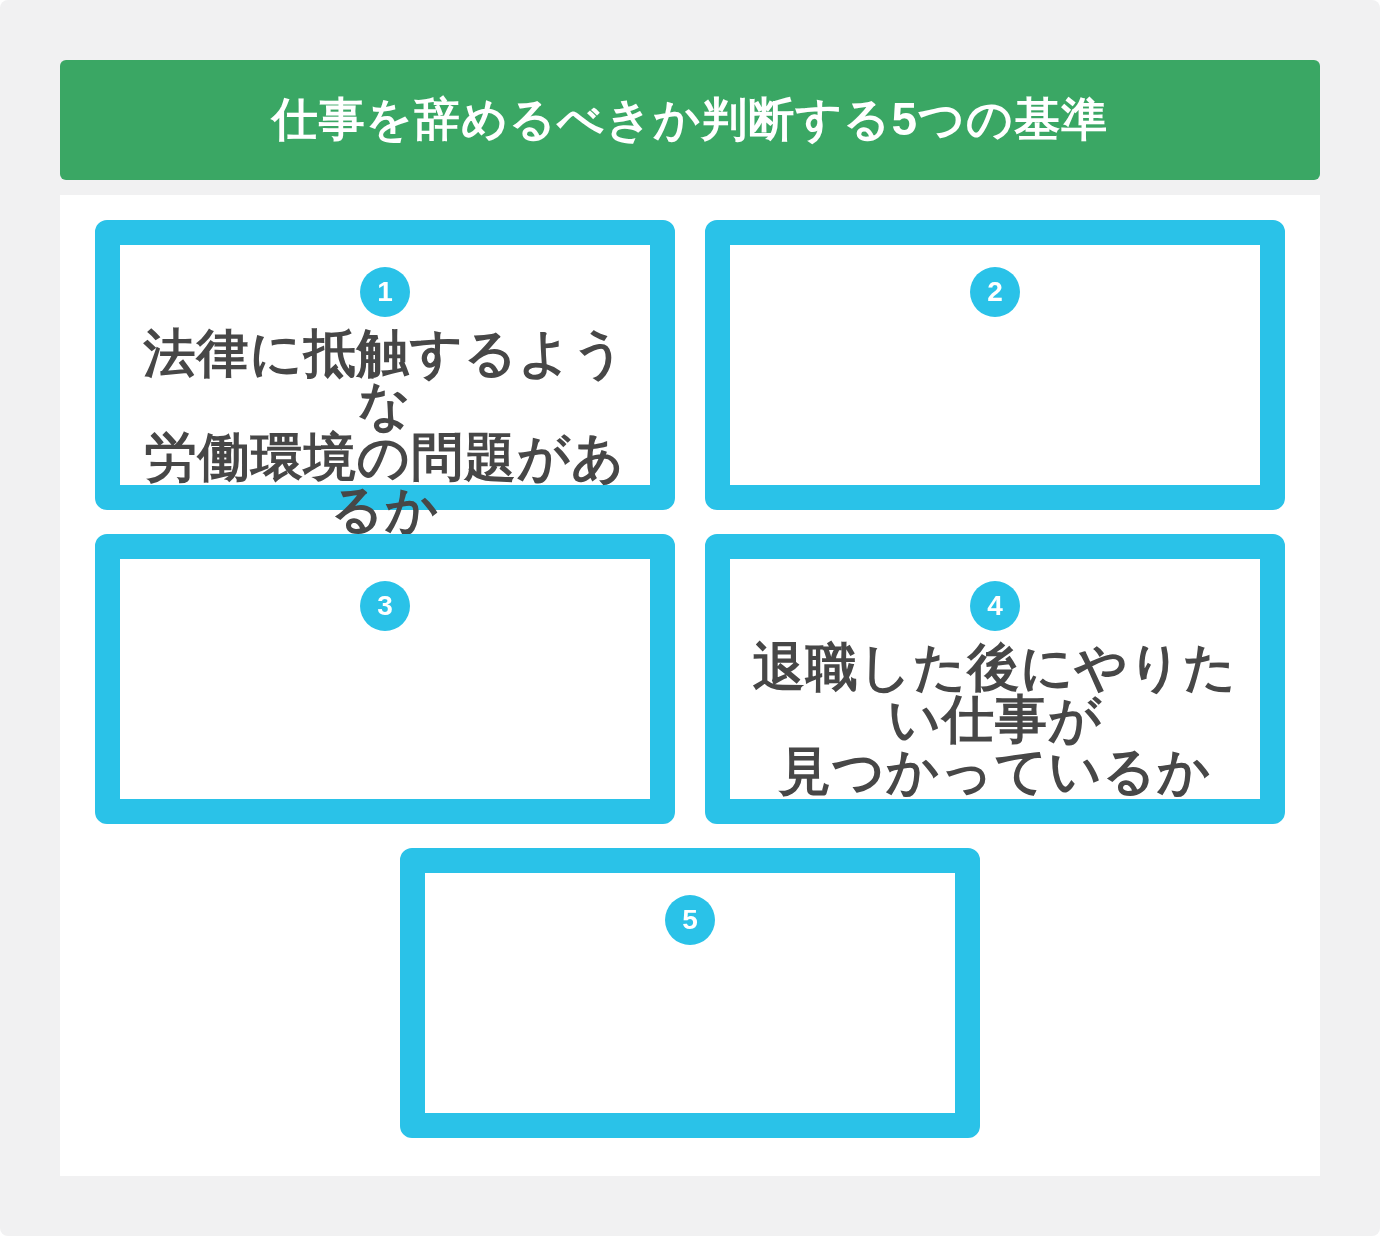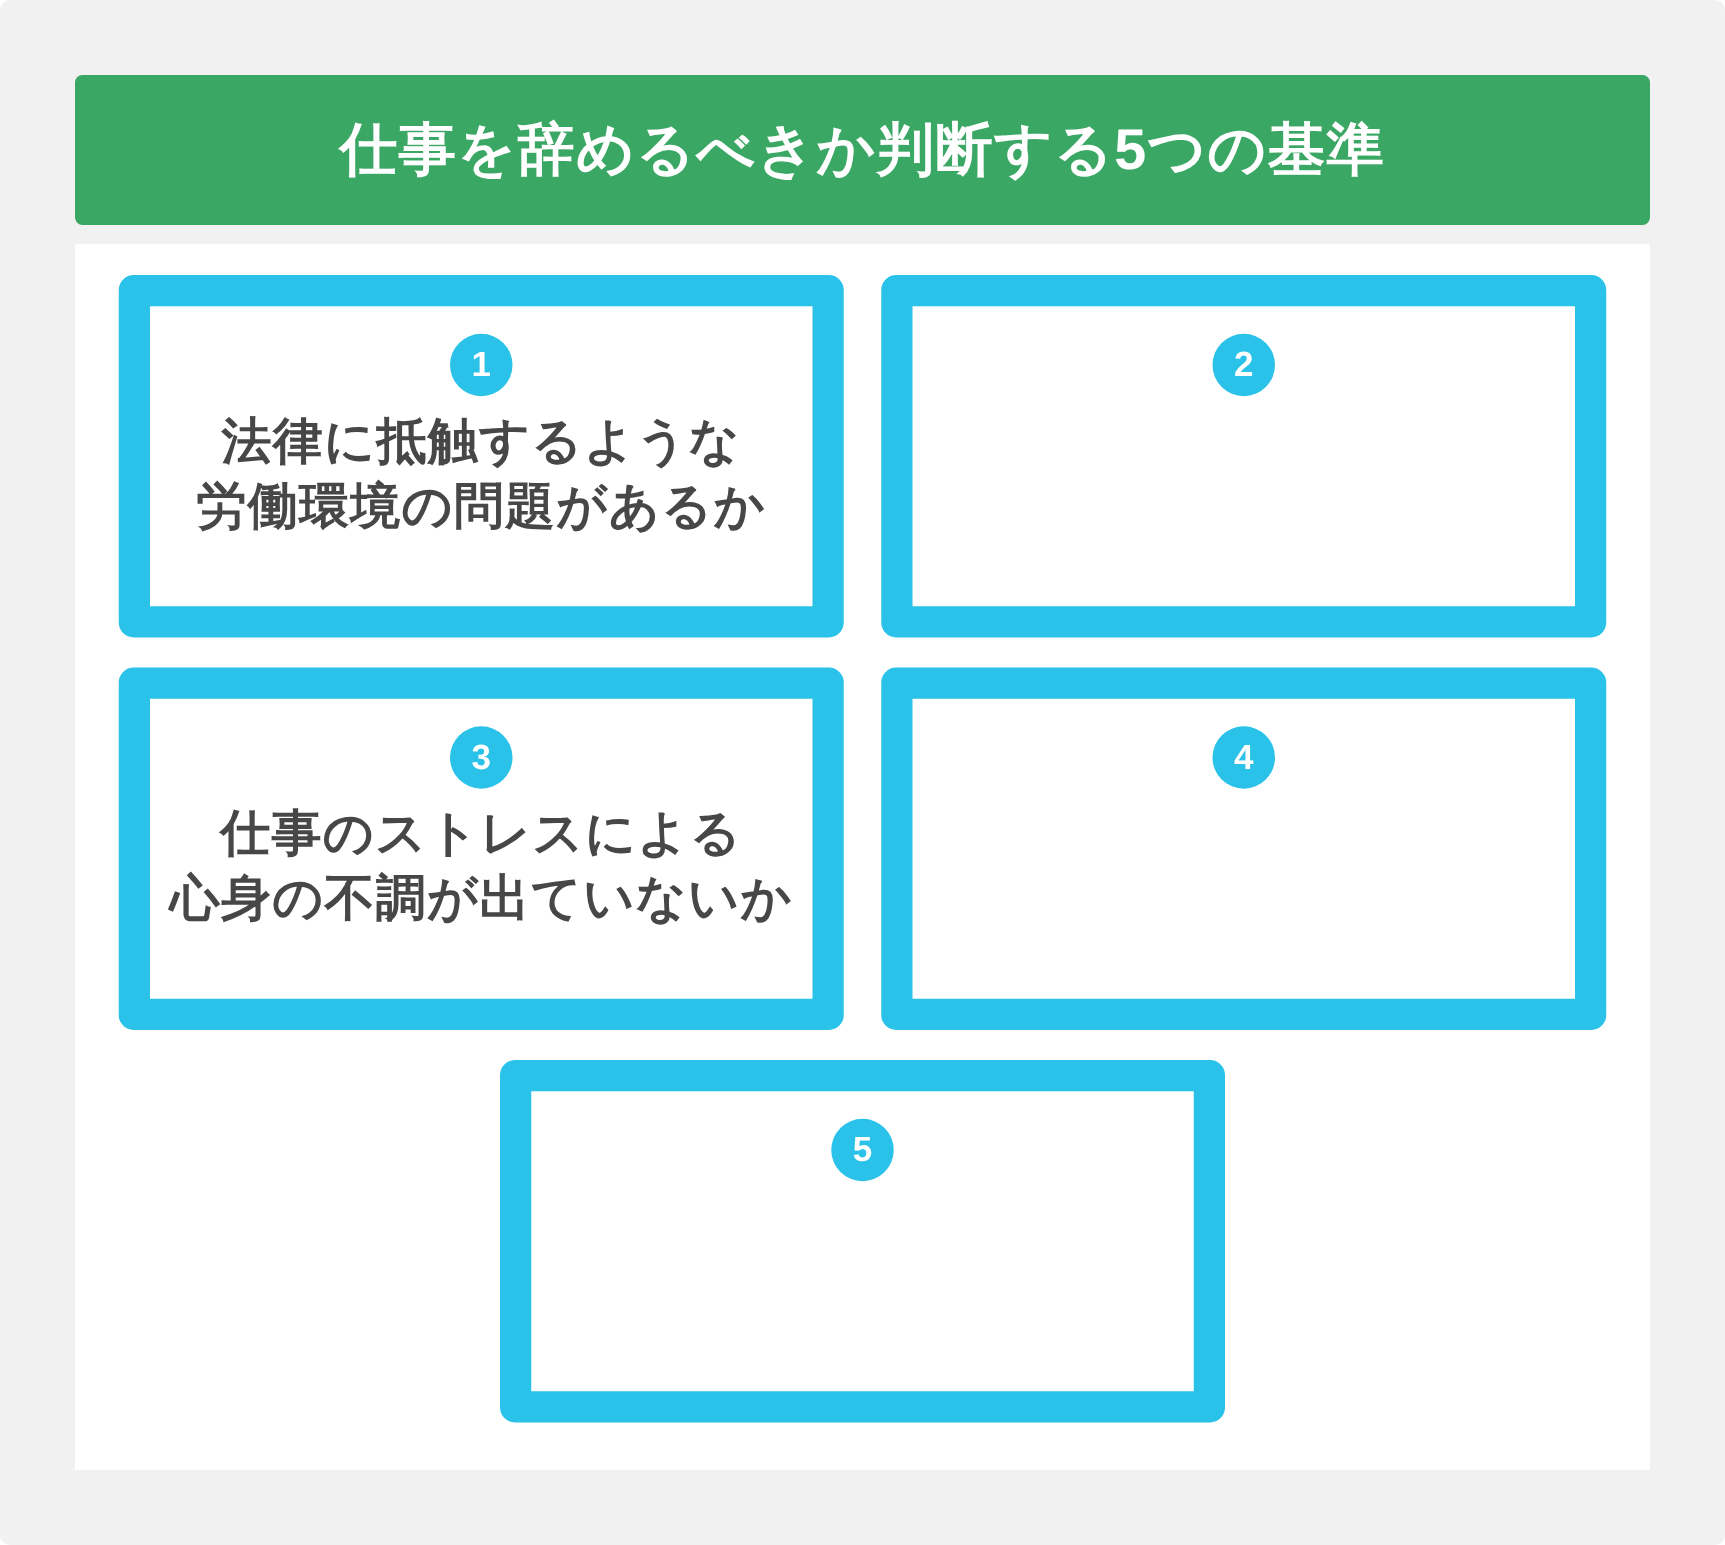--- a/index.html
+++ b/index.html
@@ -75,21 +75,21 @@
   }
   .badge span {
     color: #FFFFFF;
     font-size: 28px;
     font-weight: bold;
     line-height: 1;
   }
   .card-text {
     margin-top: 10px;
     color: #474747;
-    font-size: 40px;
+    font-size: 52px;
     font-weight: bold;
     line-height: 52px;
     text-align: center;
     white-space: pre-line;
     letter-spacing: 1px;
   }
 </style>
 </head>
 <body>
 
@@ -114,27 +114,27 @@
           <span>2</span>
         </div>
       </div>
     </div>
 
     <div class="row">
       <div class="card">
         <div class="badge">
           <span>3</span>
         </div>
-        <p class="card-text">仕事のストレスによる
-心身の不調が出ていないか</p>
       </div>
       <div class="card">
         <div class="badge">
           <span>4</span>
         </div>
+        <p class="card-text">退職した後にやりたい仕事が
+見つかっているか</p>
       </div>
     </div>
 
     <div class="row">
       <div class="card">
         <div class="badge">
           <span>5</span>
         </div>
       </div>
     </div>

